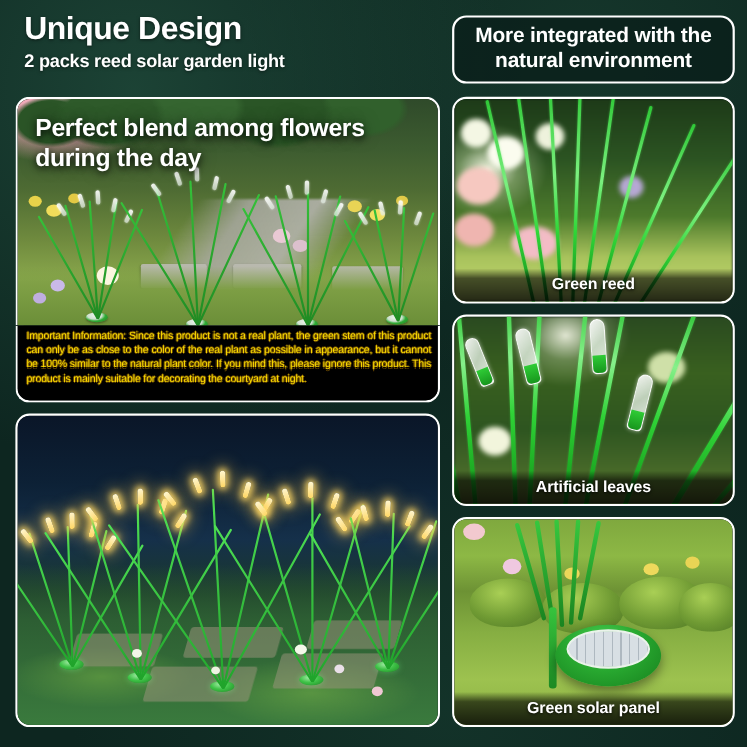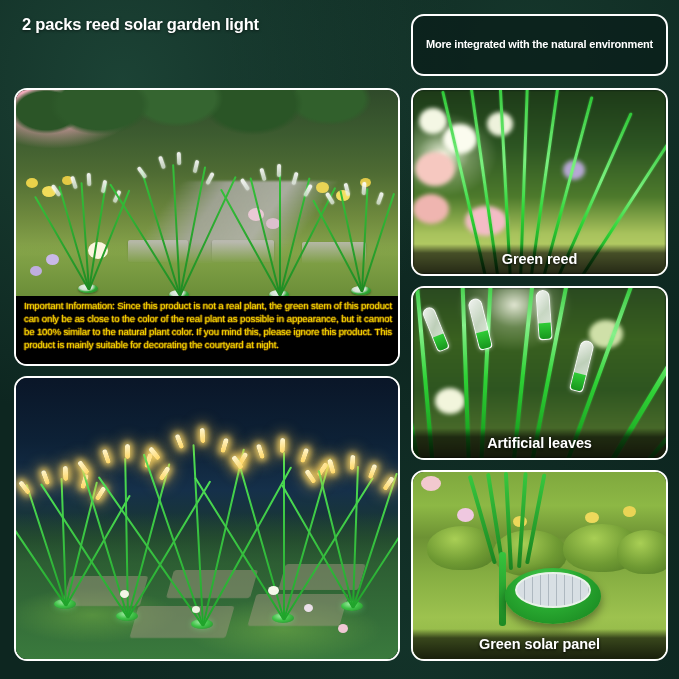--- a/index.html
+++ b/index.html
@@ -52,21 +52,21 @@
     border: 2.2px solid #ffffff;
     border-radius: 13px;
     background: rgba(9,30,25,0.75);
     display: flex; align-items: center; justify-content: center;
     text-align: center;
     padding: 4px 10px;
     z-index: 5;
   }
   .callout-text {
     color: #ffffff;
-    font-size: 11px;
+    font-size: 19px;
     font-weight: bold;
     line-height: 1.2;
     letter-spacing: -0.2px;
   }
 
   
   .card {
     position: absolute;
     border: 2.2px solid #ffffff;
     border-radius: 13px;
@@ -334,20 +334,21 @@
     transform-origin: bottom center;
   }
 </style>
 </head>
 <body>
 
 <div class="page">
   <div class="bg-wash"></div>
 
   <div class="header">
+    <div class="title">Unique Design</div>
     <div class="subtitle">2 packs reed solar garden light</div>
   </div>
 
   <div class="callout">
     <div class="callout-text">More integrated with the natural environment</div>
   </div>
 
   <div class="card card-day">
     <div class="photo">
       <div class="sc-day-sky"></div>
@@ -421,20 +422,21 @@
         <div class="stalk" style="transform: rotate(-28deg);"></div>
         <div class="stalk" style="transform: rotate(-12deg);"></div>
         <div class="stalk" style="transform: rotate(3deg);"></div>
         <div class="stalk" style="transform: rotate(18deg);"></div>
         <div class="bulb" style="left:-4px; top:4px;  transform: rotate(-32deg);"></div>
         <div class="bulb" style="left:13px; top:-5px; transform: rotate(-14deg);"></div>
         <div class="bulb" style="left:30px; top:-6px; transform: rotate(4deg);"></div>
         <div class="bulb" style="left:46px; top:4px;  transform: rotate(20deg);"></div>
       </div>
 
+      <div class="photo-headline">Perfect blend among flowers during the day</div>
     </div>
   </div>
 
   <div class="card card-warn">
     <div class="warn-inner">
       <div class="warn-text">Important Information: Since this product is not a real plant, the green stem of this product can only be as close to the color of the real plant as possible in appearance, but it cannot be 100% similar to the natural plant color. If you mind this, please ignore this product. This product is mainly suitable for decorating the courtyard at night.</div>
     </div>
   </div>
 
   <div class="card card-night">

